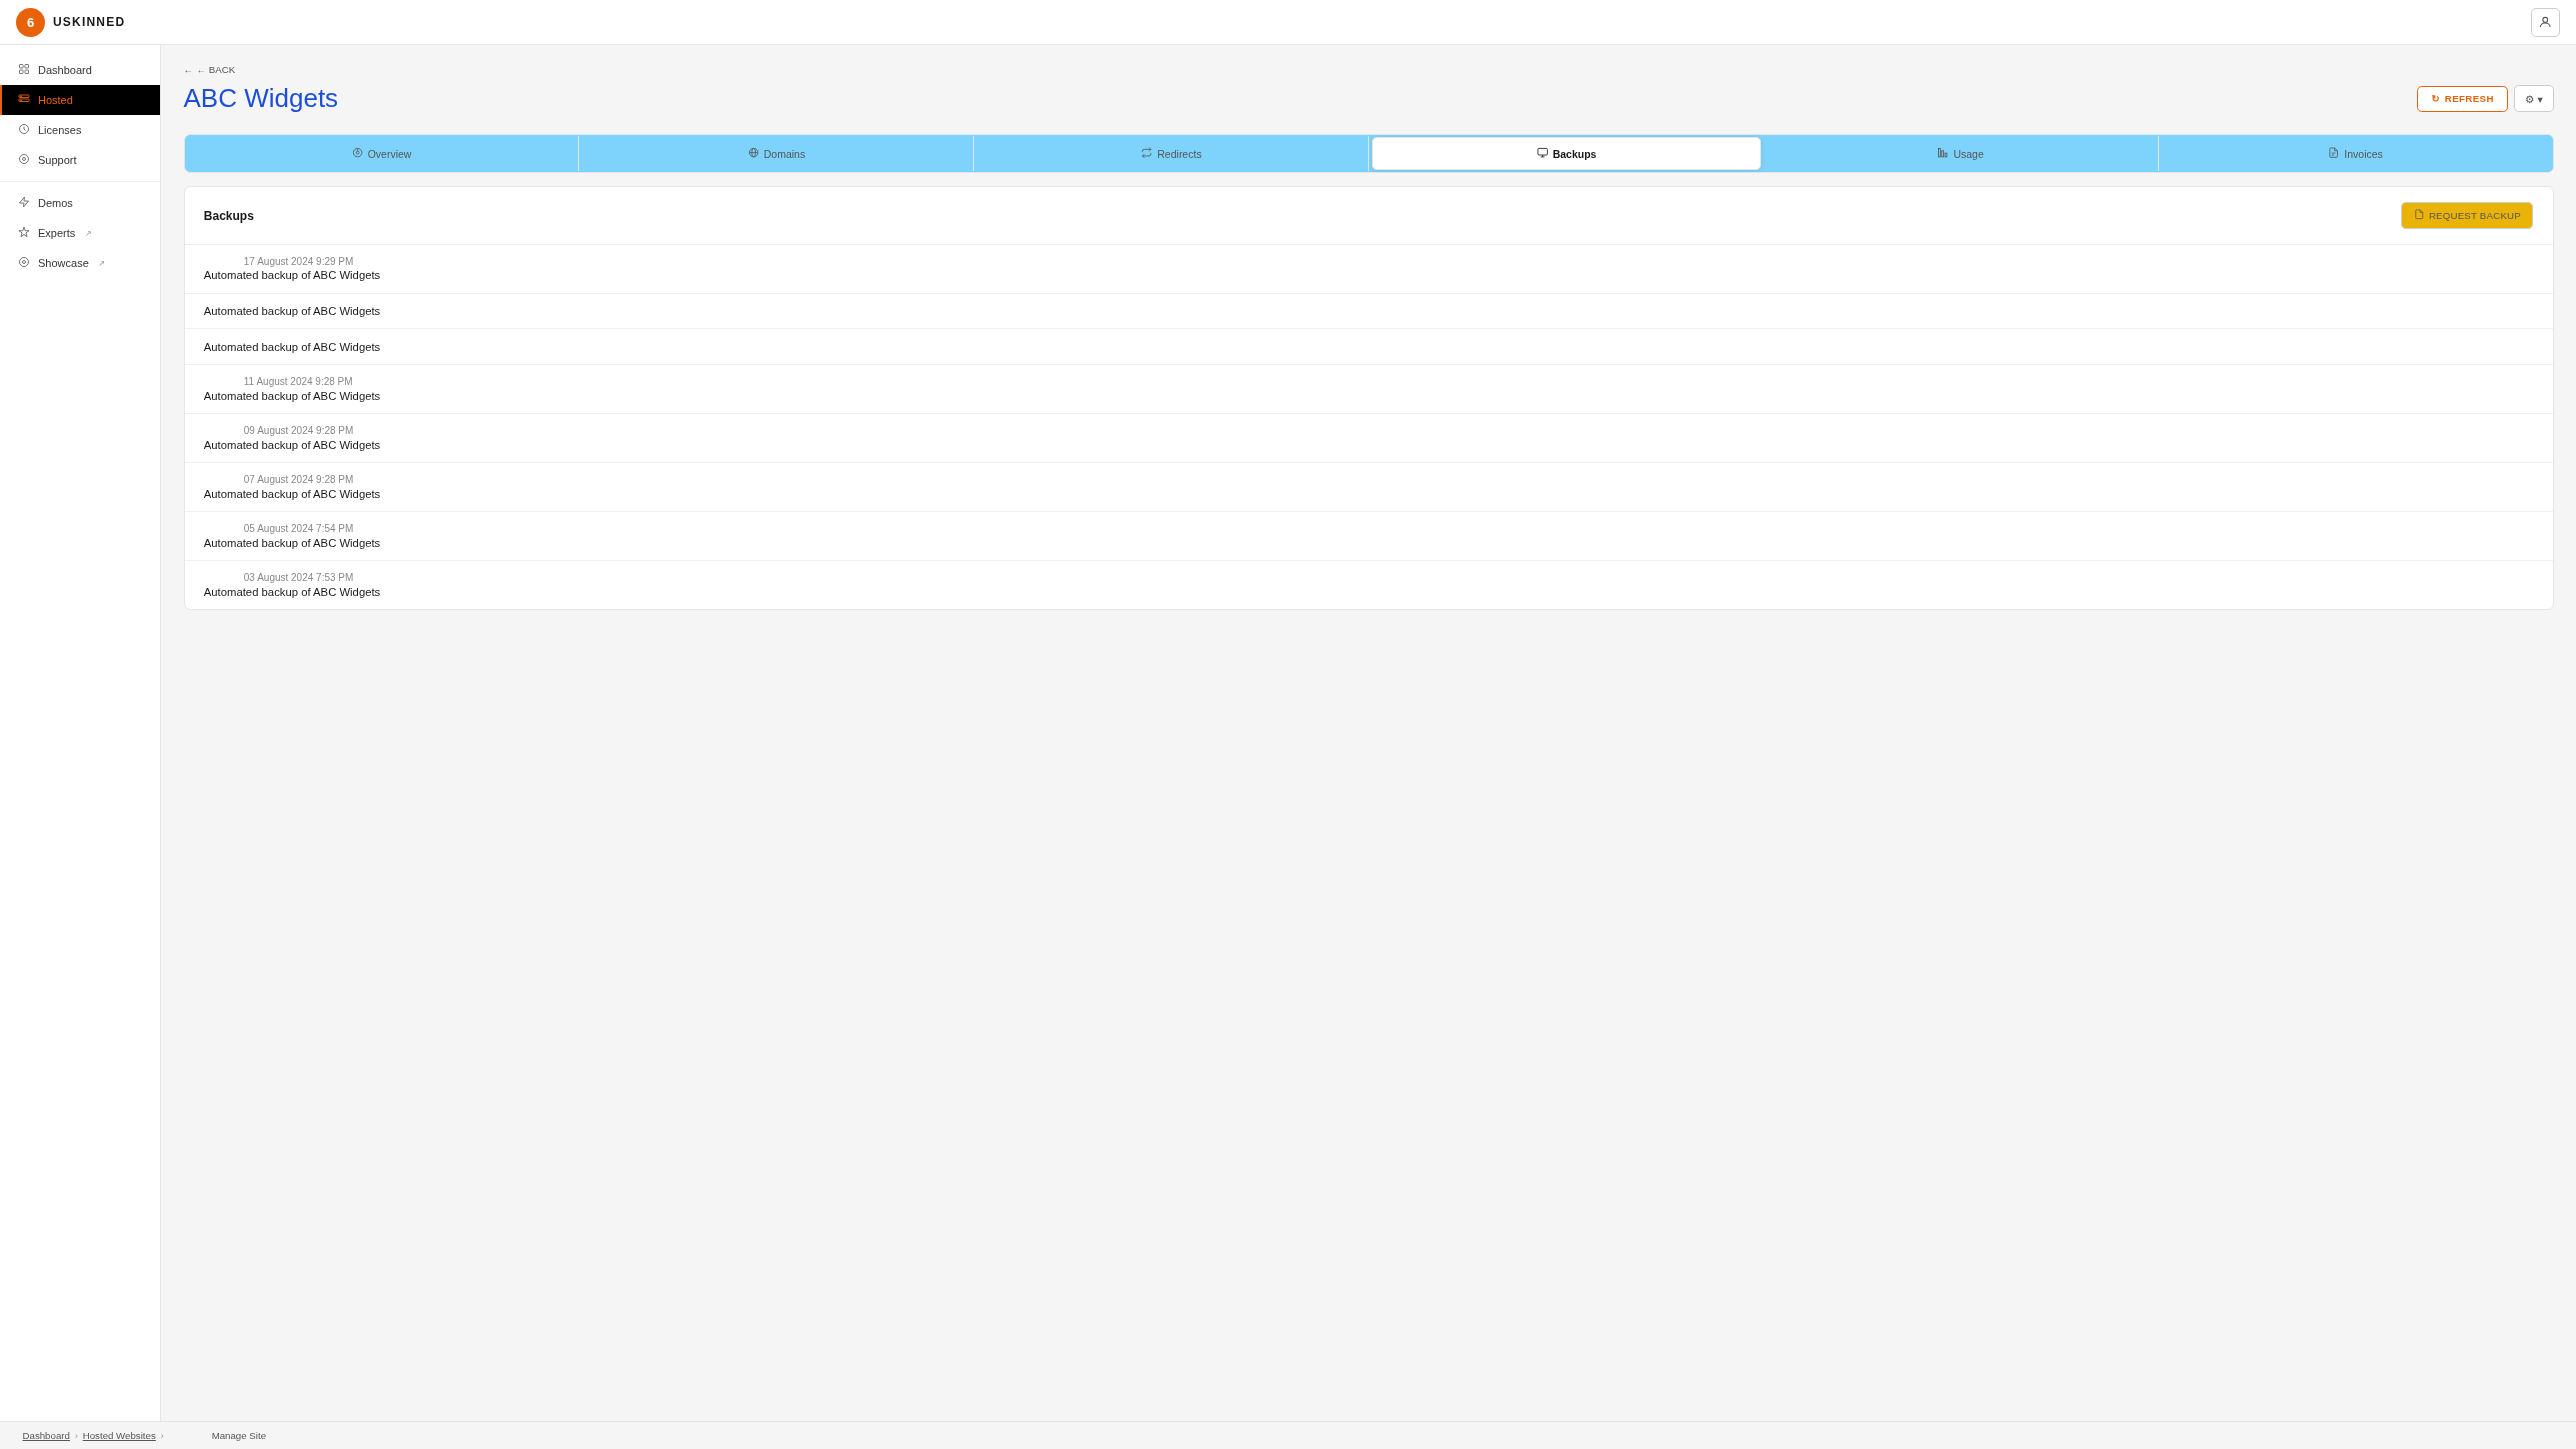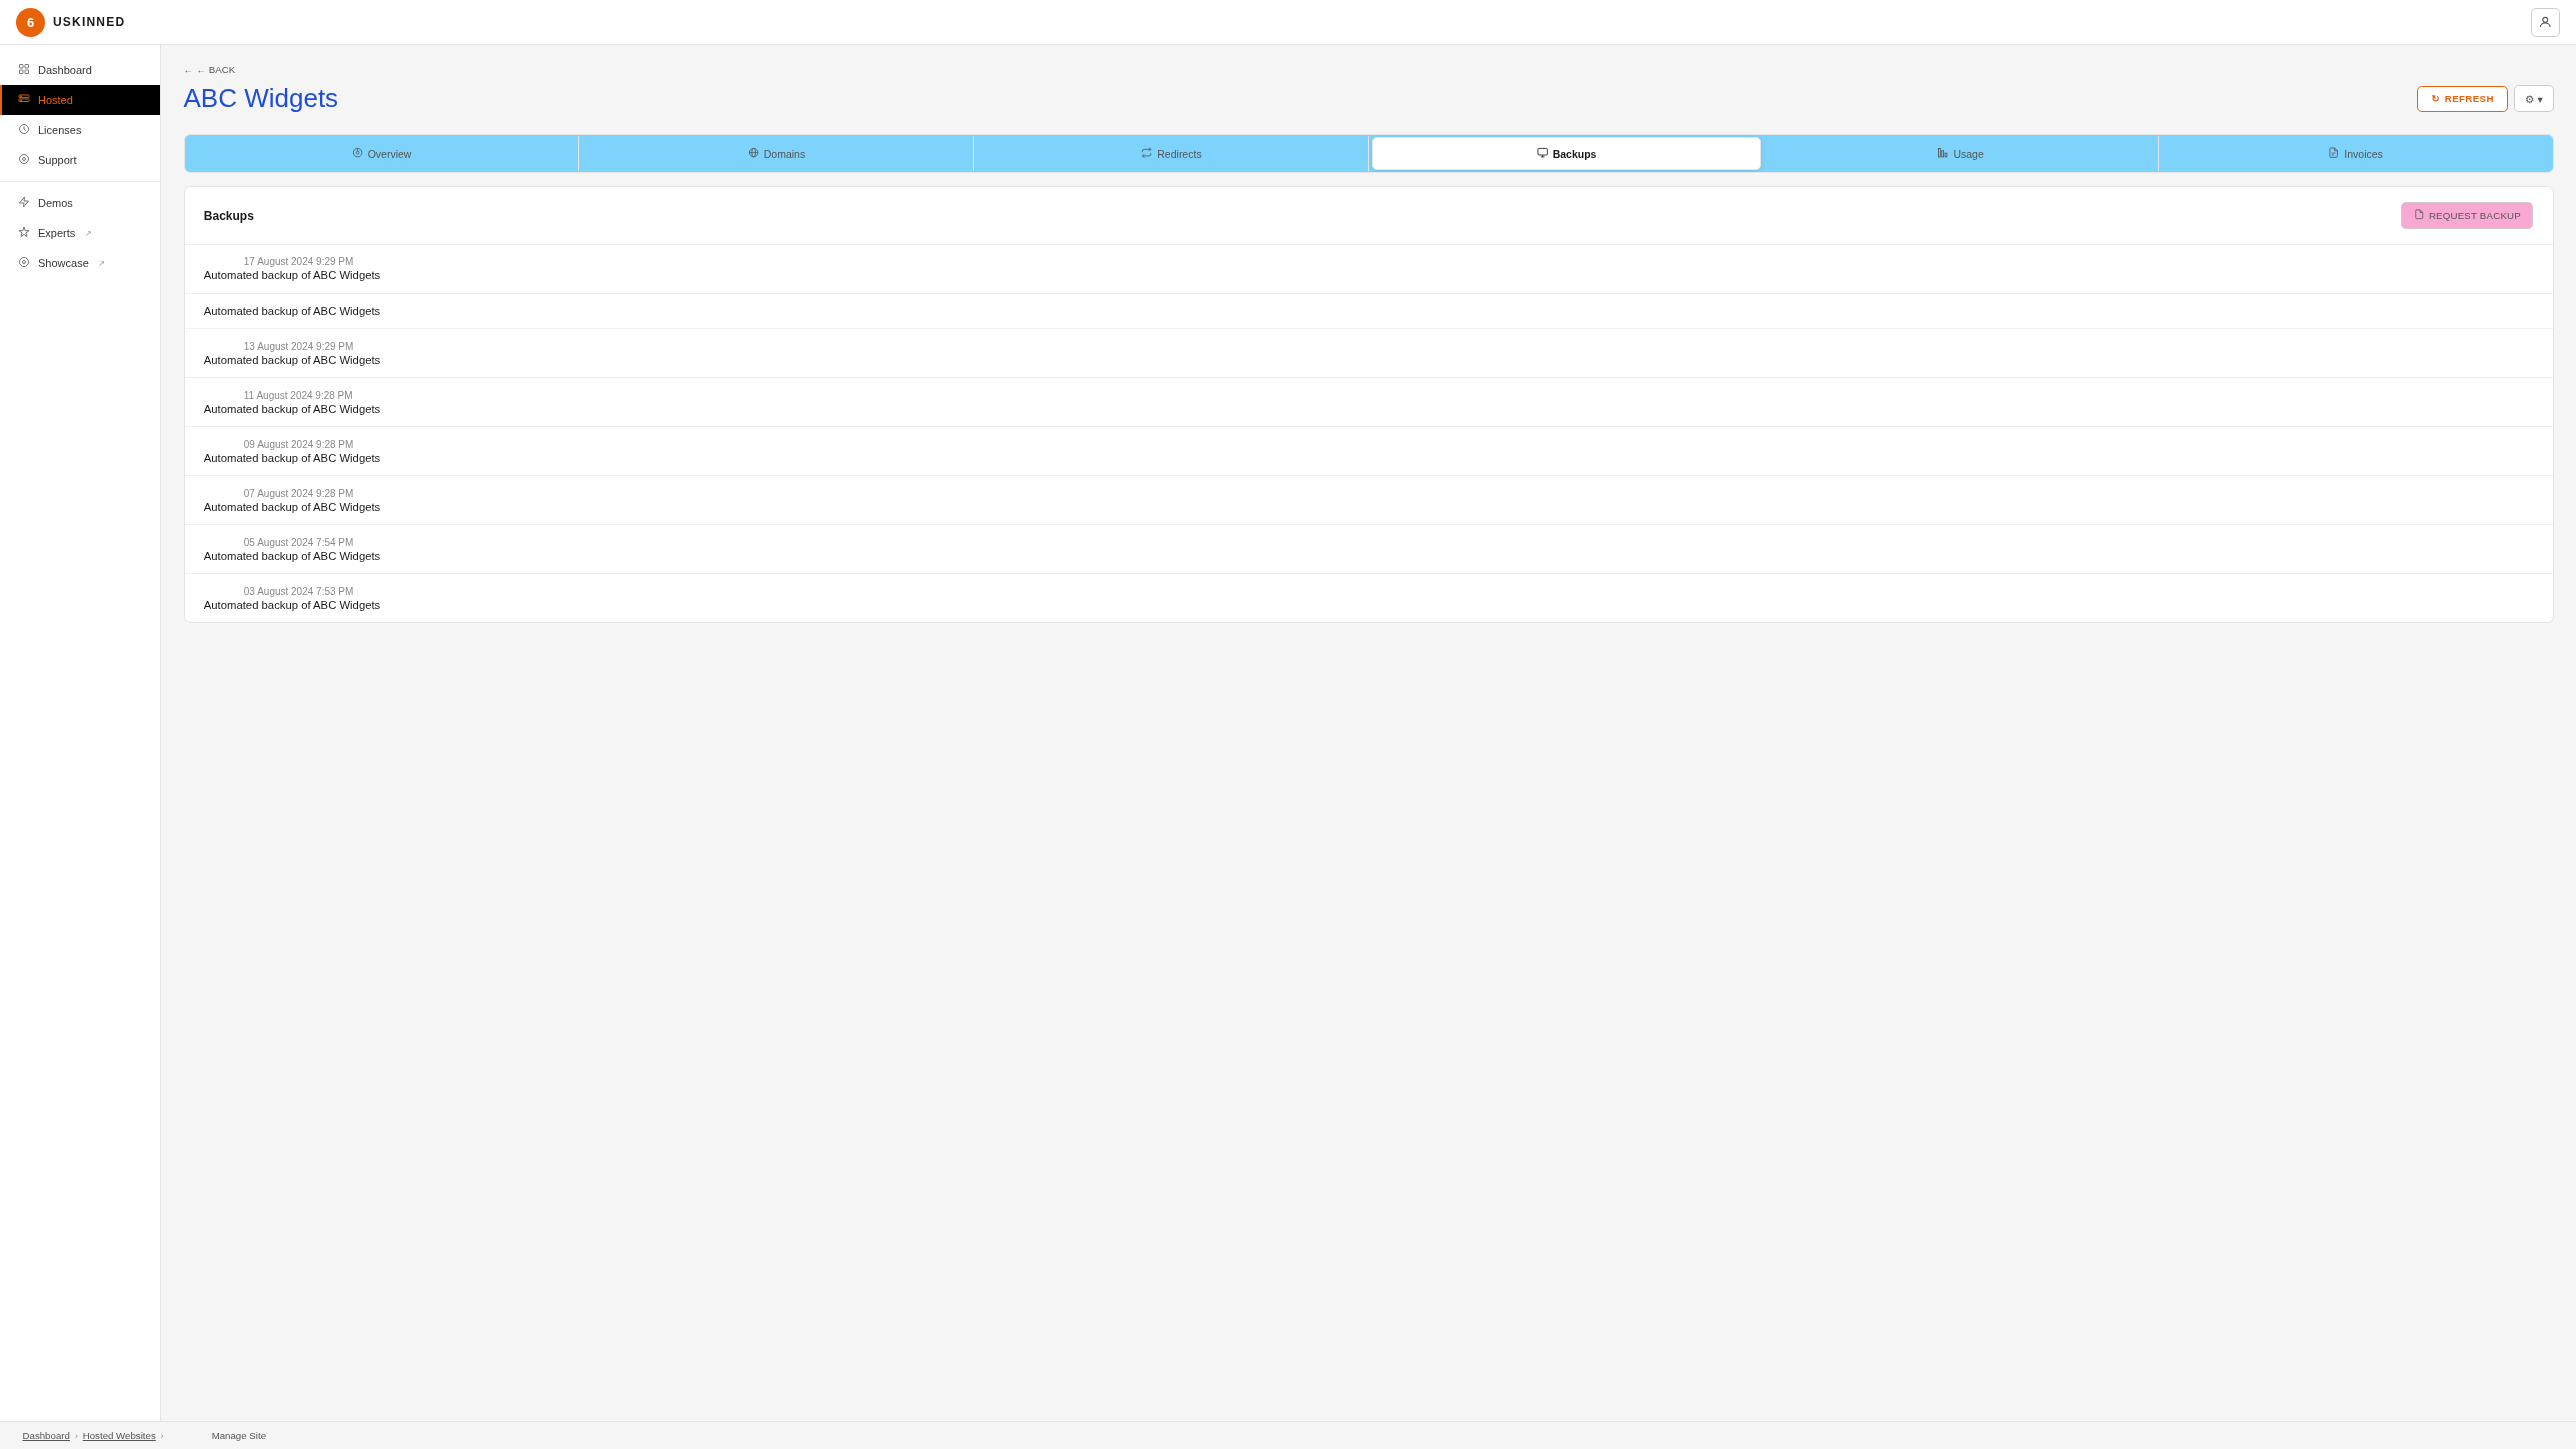--- a/index.html
+++ b/index.html
@@ -213,21 +213,21 @@
       font-weight: 600;
       color: #1a1a1a;
     }
     .btn-request-backup {
       display: flex;
       align-items: center;
       gap: 4.8px;
       padding: 6.4px 11.3px;
       border: 1.2px solid #ccc;
       border-radius: 4.8px;
-      background: #f9a8d4;
+      background: #eab308;
       color: #555;
       font-size: 9.7px;
       font-weight: 500;
       cursor: pointer;
       letter-spacing: 0.2px;
     }
 
     
     .backup-row {
       padding: 11.3px 19.3px;
@@ -457,21 +457,20 @@
       </div>
       <div id="backups-list">
           <div class="backup-row">
     <div class="backup-date">17 August 2024 9:29 PM</div>
     <div class="backup-name">Automated backup of ABC Widgets</div>
   </div>
           <div class="backup-row">
     <div class="backup-name">Automated backup of ABC Widgets</div>
   </div>
           <div class="backup-row">
-    <div class="backup-date">13 August 2024 9:29 PM</div>
     <div class="backup-name">Automated backup of ABC Widgets</div>
   </div>
           <div class="backup-row">
     <div class="backup-date">11 August 2024 9:28 PM</div>
     <div class="backup-name">Automated backup of ABC Widgets</div>
   </div>
           <div class="backup-row">
     <div class="backup-date">09 August 2024 9:28 PM</div>
     <div class="backup-name">Automated backup of ABC Widgets</div>
   </div>

